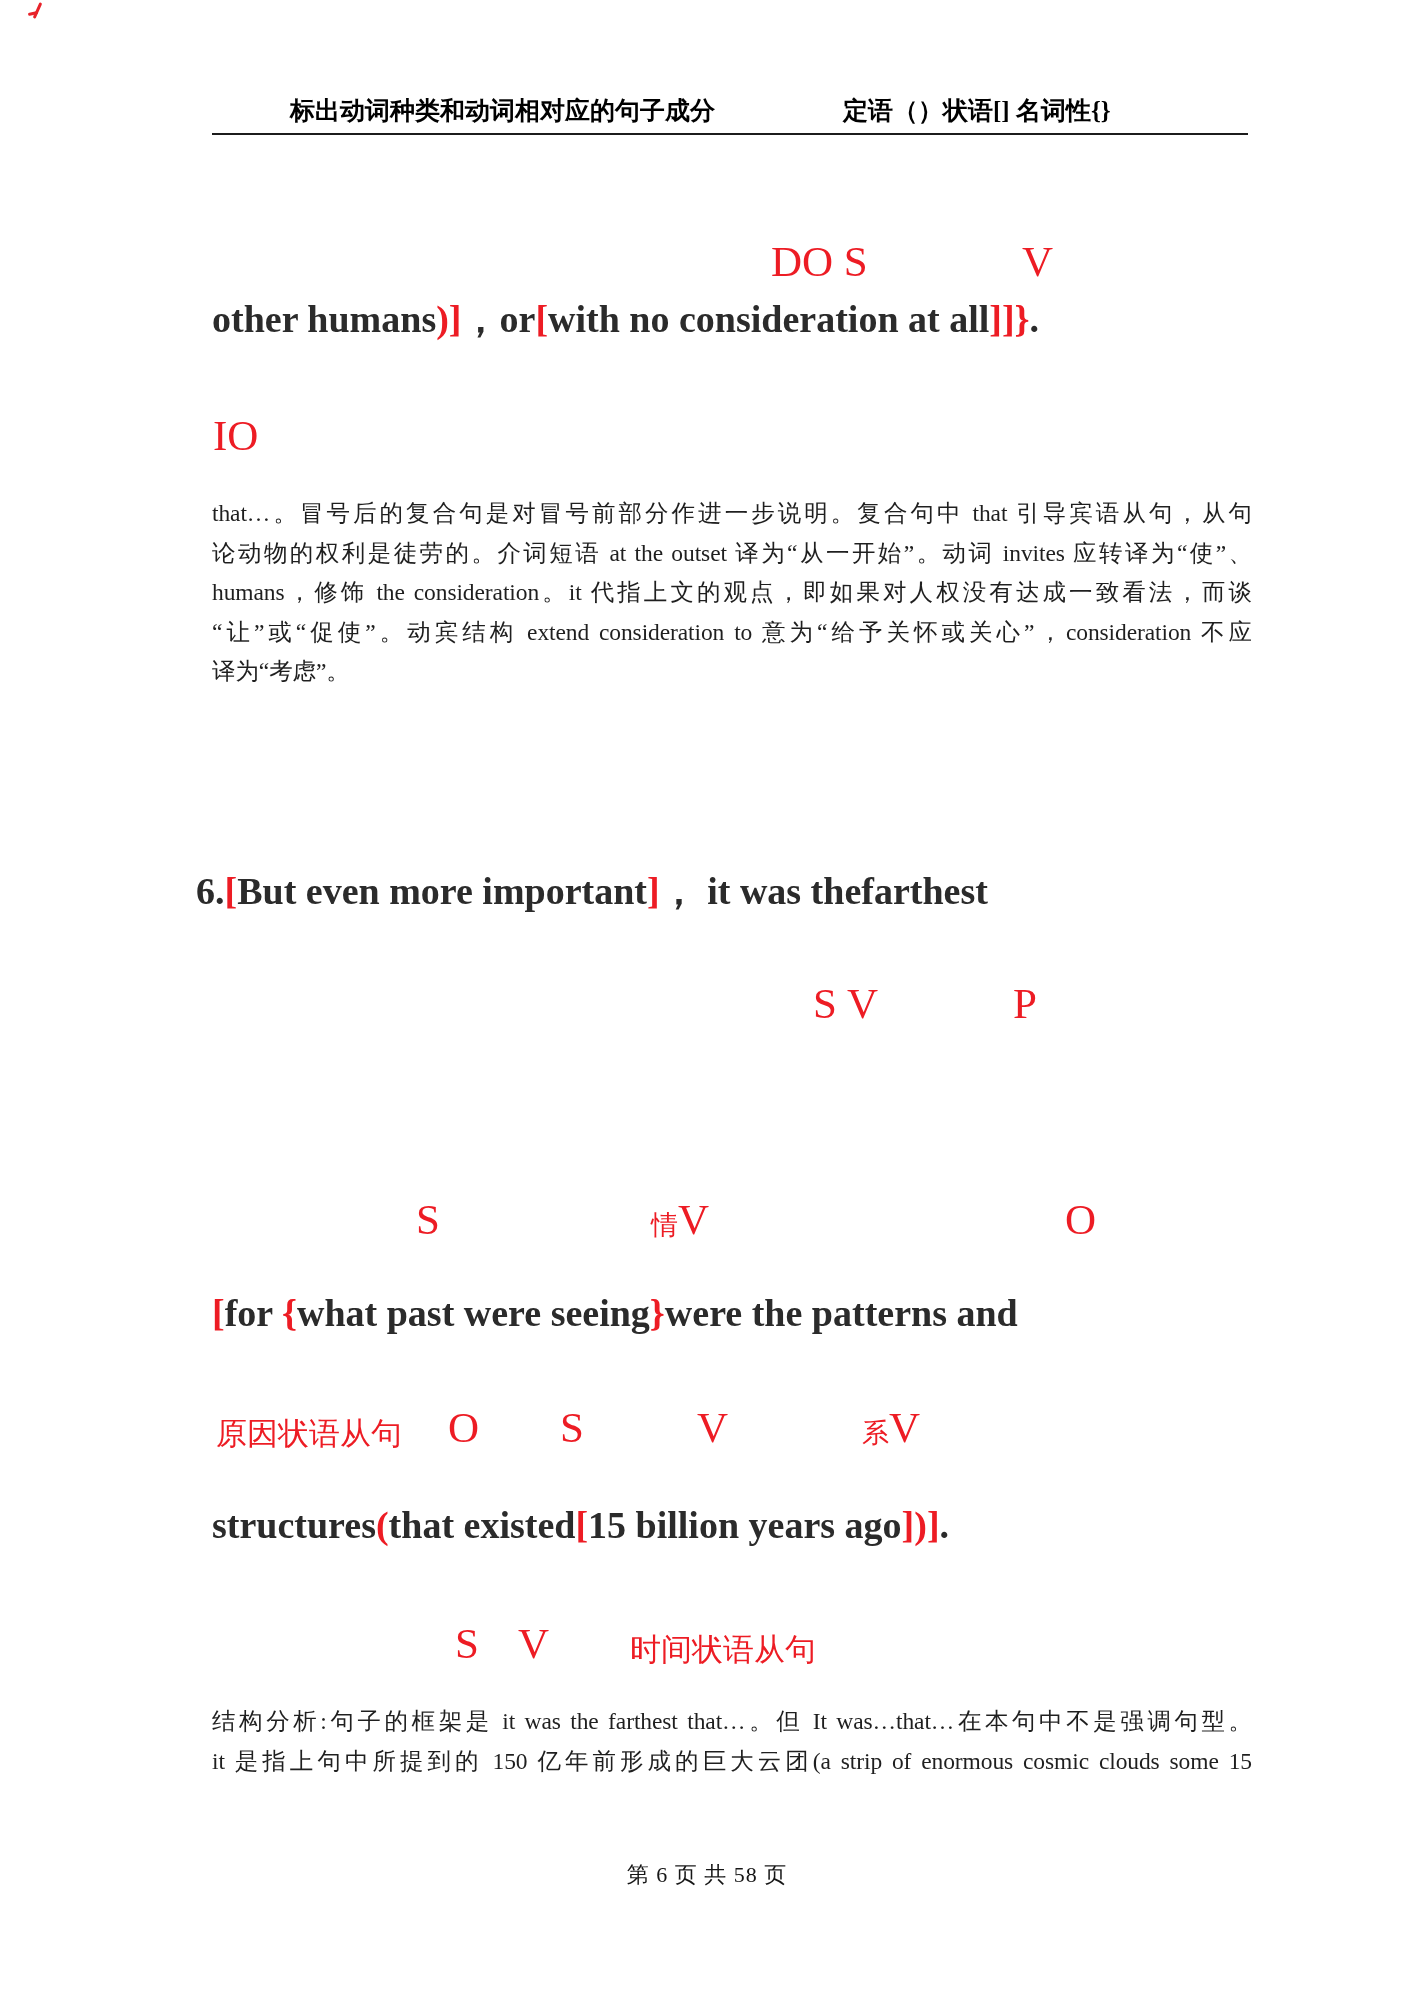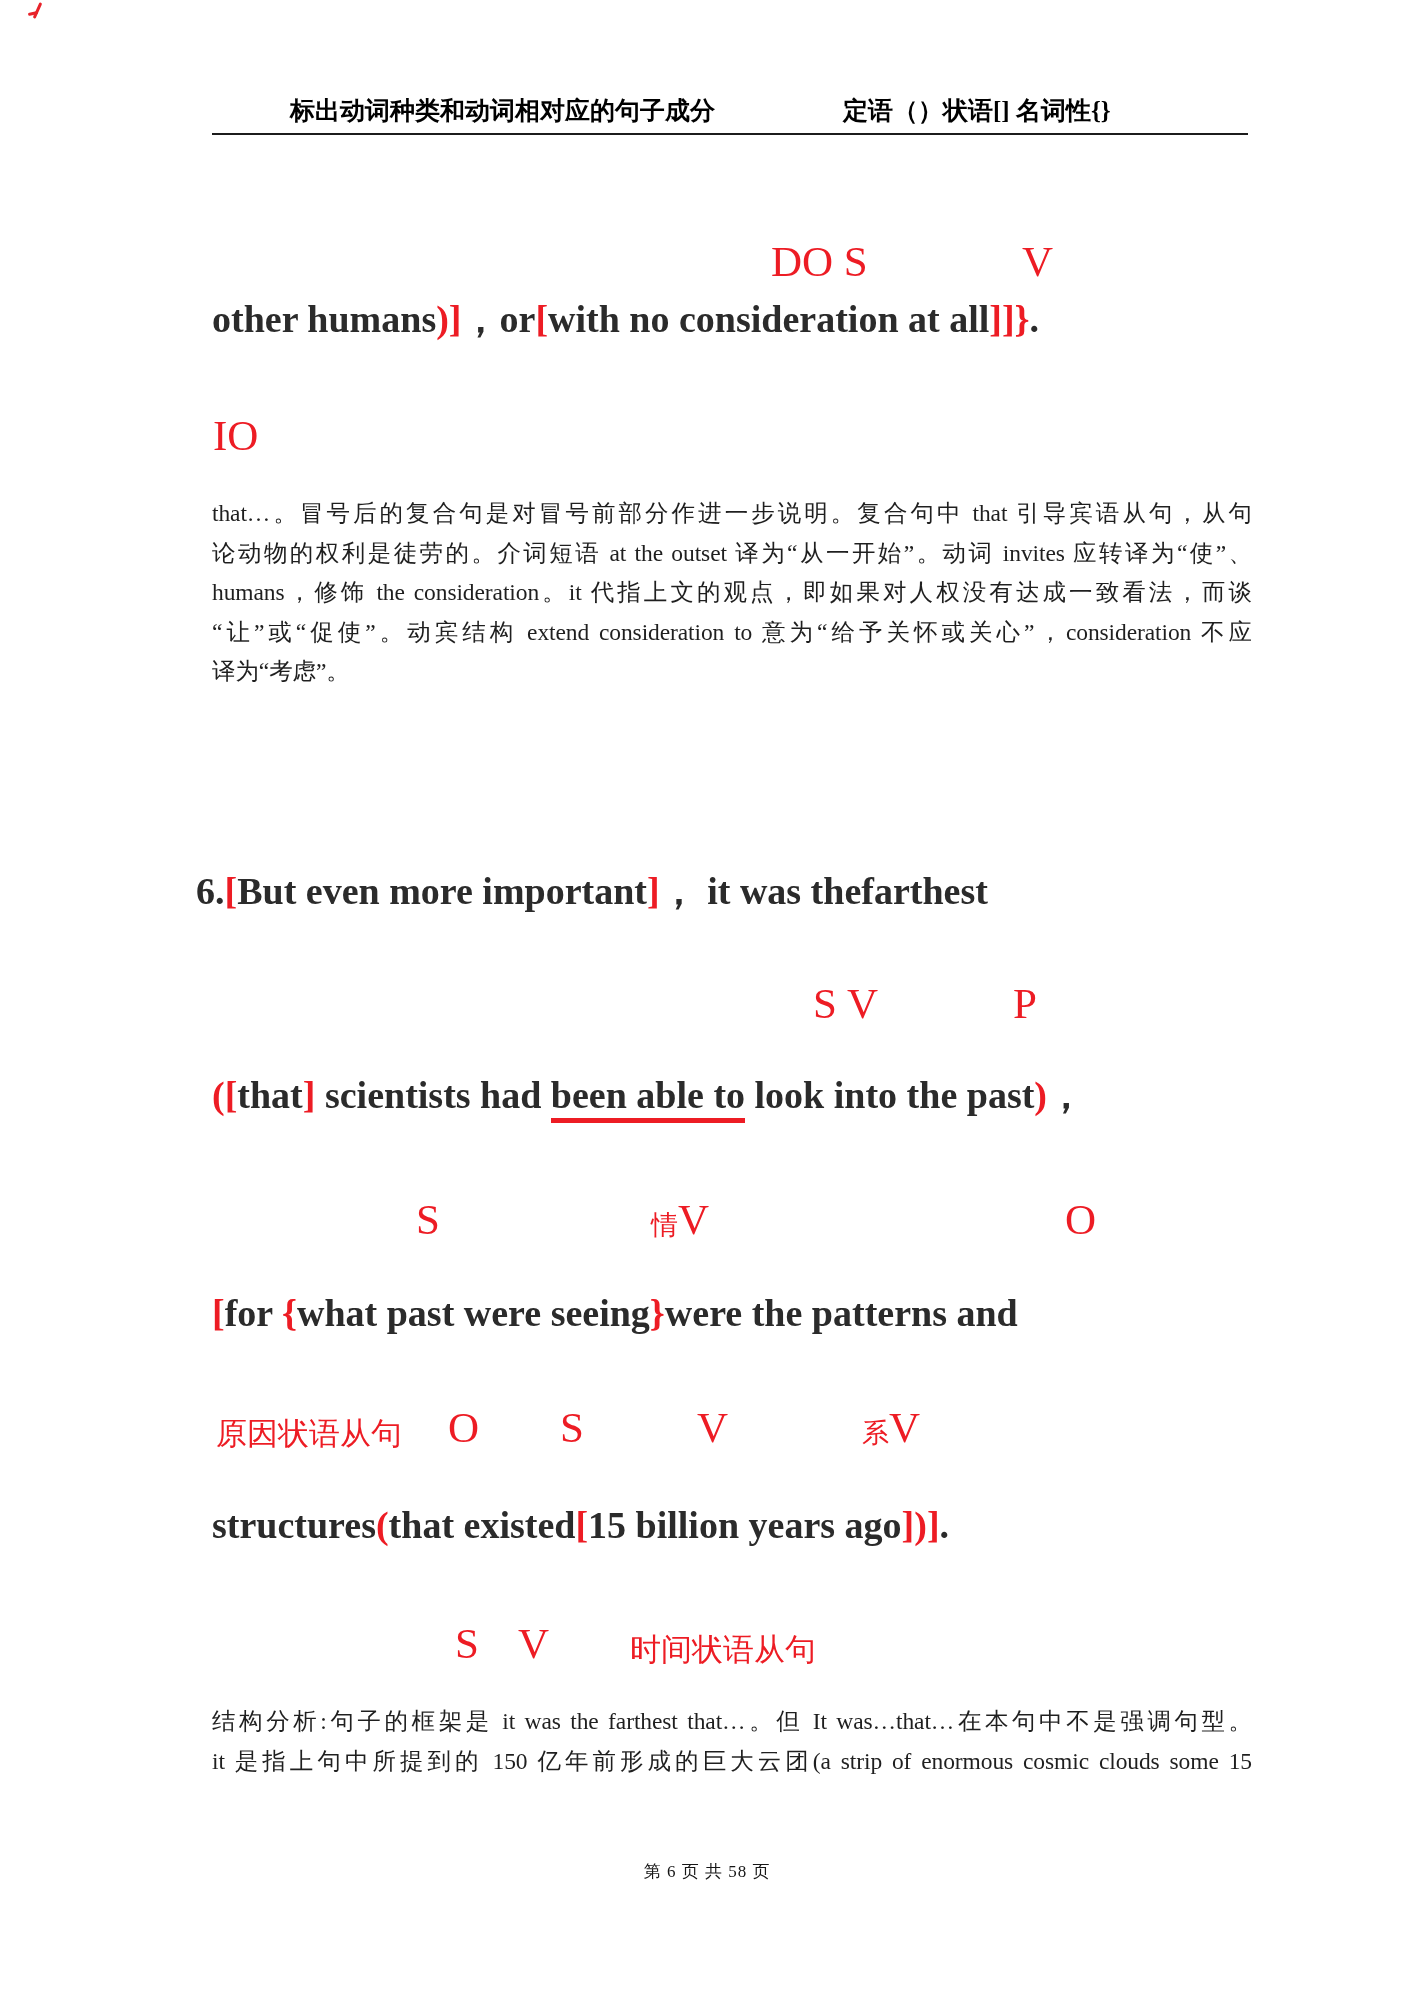--- a/index.html
+++ b/index.html
@@ -15,21 +15,21 @@
   .sentence { font-size:38px; font-weight:bold; line-height:1.25; white-space:pre-wrap; }
   .sentence .ink { color:#2b2b2b; }
   .sentence .red { color:#ed1c24; }
   .u-red { border-bottom:5px solid #ed1c24; padding-bottom:2px; }
   .mk { color:#ed1c24; font-size:43px; line-height:1.1; white-space:pre; font-weight:normal; }
   .mk-sm { font-size:27px; }
   .mk-clause { color:#ed1c24; font-size:31px; line-height:1.2; white-space:nowrap; }
   .para { font-size:23.5px; color:#1f1f1f; line-height:39.6px; letter-spacing:-0.1px; }
   .pline { text-align:justify; text-align-last:justify; }
   .pline.last { text-align-last:left; }
-  .footer { text-align:center; font-size:17px; color:#161616; letter-spacing:1px; }
+  .footer { text-align:center; font-size:22px; color:#161616; letter-spacing:1px; }
   .stray { width:3px; height:17px; background:#e8232a; transform:rotate(24deg); border-radius:2px; }
   .stray2 { width:10px; height:3px; background:#e8232a; transform:rotate(-12deg); border-radius:2px; }
 </style>
 </head>
 <body>
 
 <div class="page">
 
   <div class="abs stray" style="left:36px; top:2px;"></div>
   <div class="abs stray2" style="left:28px; top:12px;"></div>
@@ -51,21 +51,20 @@
       <div class="pline">humans，修饰 the consideration。it 代指上文的观点，即如果对人权没有达成一致看法，而谈</div>
       <div class="pline">“让”或“促使”。动宾结构 extend consideration to 意为“给予关怀或关心”，consideration 不应</div>
       <div class="pline last">译为“考虑”。</div>
     </div>
 
   <div class="abs sentence" style="left:196px; top:868px;"><span class="ink">6.</span><span class="red">[</span><span class="ink">But even more important</span><span class="red">]</span><span class="ink">， </span><span class="ink">it was thefarthest</span></div>
 
   <div class="abs mk" style="left:813px; top:980px;">S V</div>
   <div class="abs mk" style="left:1013px; top:980px;">P</div>
 
-  <div class="abs sentence" style="left:212px; top:1072px;"><span class="red">(</span><span class="red">[</span><span class="ink">that</span><span class="red">]</span><span class="ink"> scientists had </span><span class="ink u-red">been able to</span><span class="ink"> look into the past</span><span class="red">)</span><span class="ink">，</span></div>
 
   <div class="abs mk" style="left:416px; top:1196px;">S</div>
   <div class="abs mk" style="left:651px; top:1196px;"><span class="mk-sm">情</span><span>V</span></div>
   <div class="abs mk" style="left:1065px; top:1196px;">O</div>
 
   <div class="abs sentence" style="left:212px; top:1290px;"><span class="red">[</span><span class="ink">for </span><span class="red">{</span><span class="ink">what past were seeing</span><span class="red">}</span><span class="ink">were the patterns and</span></div>
 
   <div class="abs mk-clause" style="left:216px; top:1415px;">原因状语从句</div>
   <div class="abs mk" style="left:448px; top:1404px;">O</div>
   <div class="abs mk" style="left:560px; top:1404px;">S</div>

